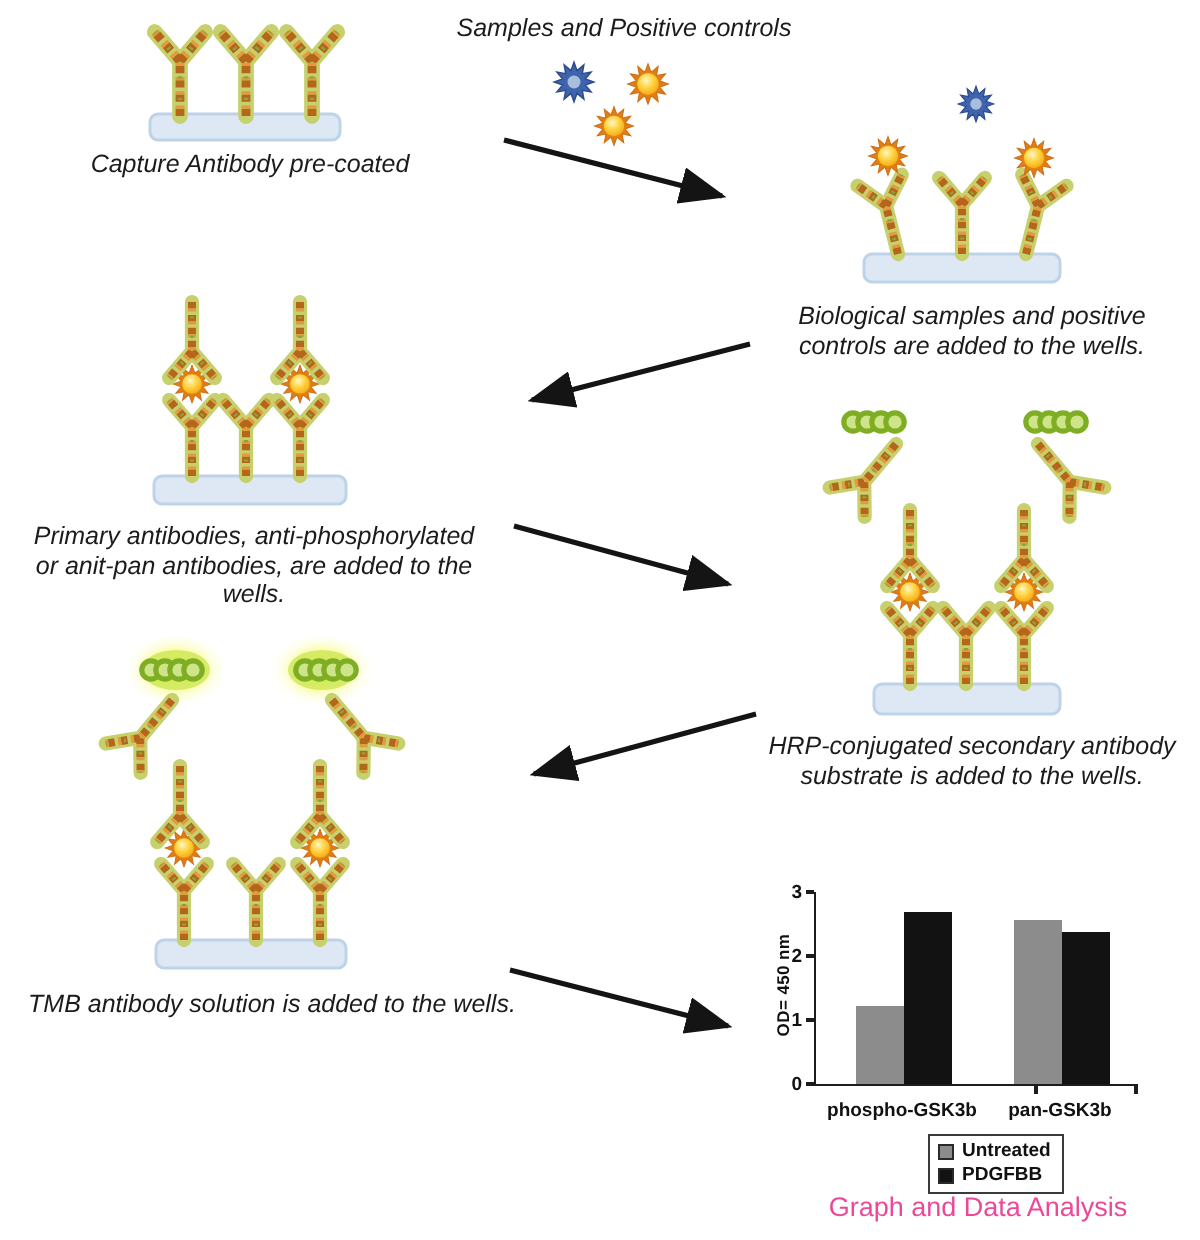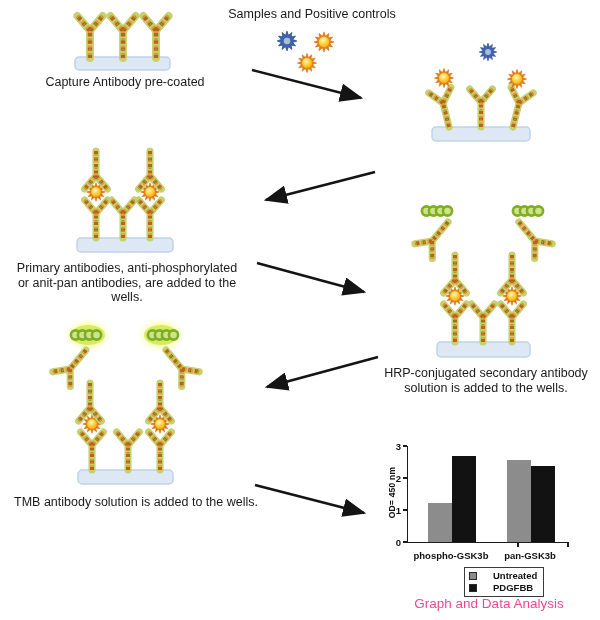--- a/index.html
+++ b/index.html
@@ -3,21 +3,21 @@
 <meta charset="utf-8">
 <style>
   html,body{margin:0;padding:0;background:#ffffff;}
   .canvas{
     position:relative;width:600px;height:620px;background:#ffffff;overflow:hidden;
     font-family:"Liberation Sans", sans-serif;
   }
   .layer{position:absolute;left:0;top:0;}
   .cap{
     position:absolute;text-align:center;color:#1b1b1b;
-    font-size:12.5px;line-height:14.5px;font-weight:500;
+    font-size:12.5px;line-height:14.5px;font-weight:500;font-style:italic;
   }
   .cap span{display:block;}
   
   .chart{position:absolute;left:385px;top:434px;width:205px;height:186px;}
   #plot{
     position:absolute;left:22px;top:12px;width:161px;height:96px;
     border-left:1.6px solid #1c1c1c;border-bottom:1.6px solid #1c1c1c;
   }
   .bar{position:absolute;bottom:0;}
   .ytick-label{
@@ -33,21 +33,21 @@
   .ylabel{
     position:absolute;left:-33px;top:53px;width:80px;height:11px;
     transform:rotate(-90deg);font-size:8.5px;font-weight:bold;color:#111;
     text-align:center;letter-spacing:0.2px;
   }
   #legend{
     position:absolute;left:79px;top:133px;background:#ffffff;
     border:1.3px solid #3a3a3a;padding:2px 6px 3px 4px;
     display:flex;flex-direction:column;gap:1px;
   }
-  .legend-row{display:flex;align-items:center;gap:16px;text-align:center;}
+  .legend-row{display:flex;align-items:center;gap:4px;text-align:center;}
   .swatch{width:8px;height:8px;display:inline-block;border:0.5px solid #2a2a2a;box-sizing:border-box;}
   .legend-label{font-size:9.5px;font-weight:bold;color:#111;white-space:nowrap;}
   .graph-cap{
     position:absolute;left:389px;top:596px;width:200px;text-align:center;
     font-size:13.5px;color:#ec4899;
   }
 </style>
 </head>
 <body>
 
@@ -169,29 +169,33 @@
   </svg>
 
   <div class="cap" style="left:212px;top:7px;width:200px;">
     <span>Samples and Positive controls</span>
   </div>
 
   <div class="cap" style="left:25px;top:75px;width:200px;">
     <span>Capture Antibody pre-coated</span>
   </div>
 
+  <div class="cap" style="left:381px;top:151px;width:210px;">
+    <span>Biological samples and positive</span>
+    <span>controls are added to the wells.</span>
+  </div>
 
   <div class="cap" style="left:2px;top:261px;width:250px;">
     <span>Primary antibodies, anti-phosphorylated</span>
     <span>or anit-pan antibodies, are added to the wells.</span>
   </div>
 
   <div class="cap" style="left:380px;top:366px;width:212px;">
     <span>HRP-conjugated secondary antibody</span>
-    <span>solution is added to the wells.</span>
+    <span>substrate is added to the wells.</span>
   </div>
 
   <div class="cap" style="left:12px;top:495px;width:248px;">
     <span>TMB antibody solution is added to the wells.</span>
   </div>
 
   <div class="chart">
     <div class="ylabel">OD= 450 nm</div>
     <div id="yticks">
         <div class="ytick-label" style="top: 102.5px;">0</div>

